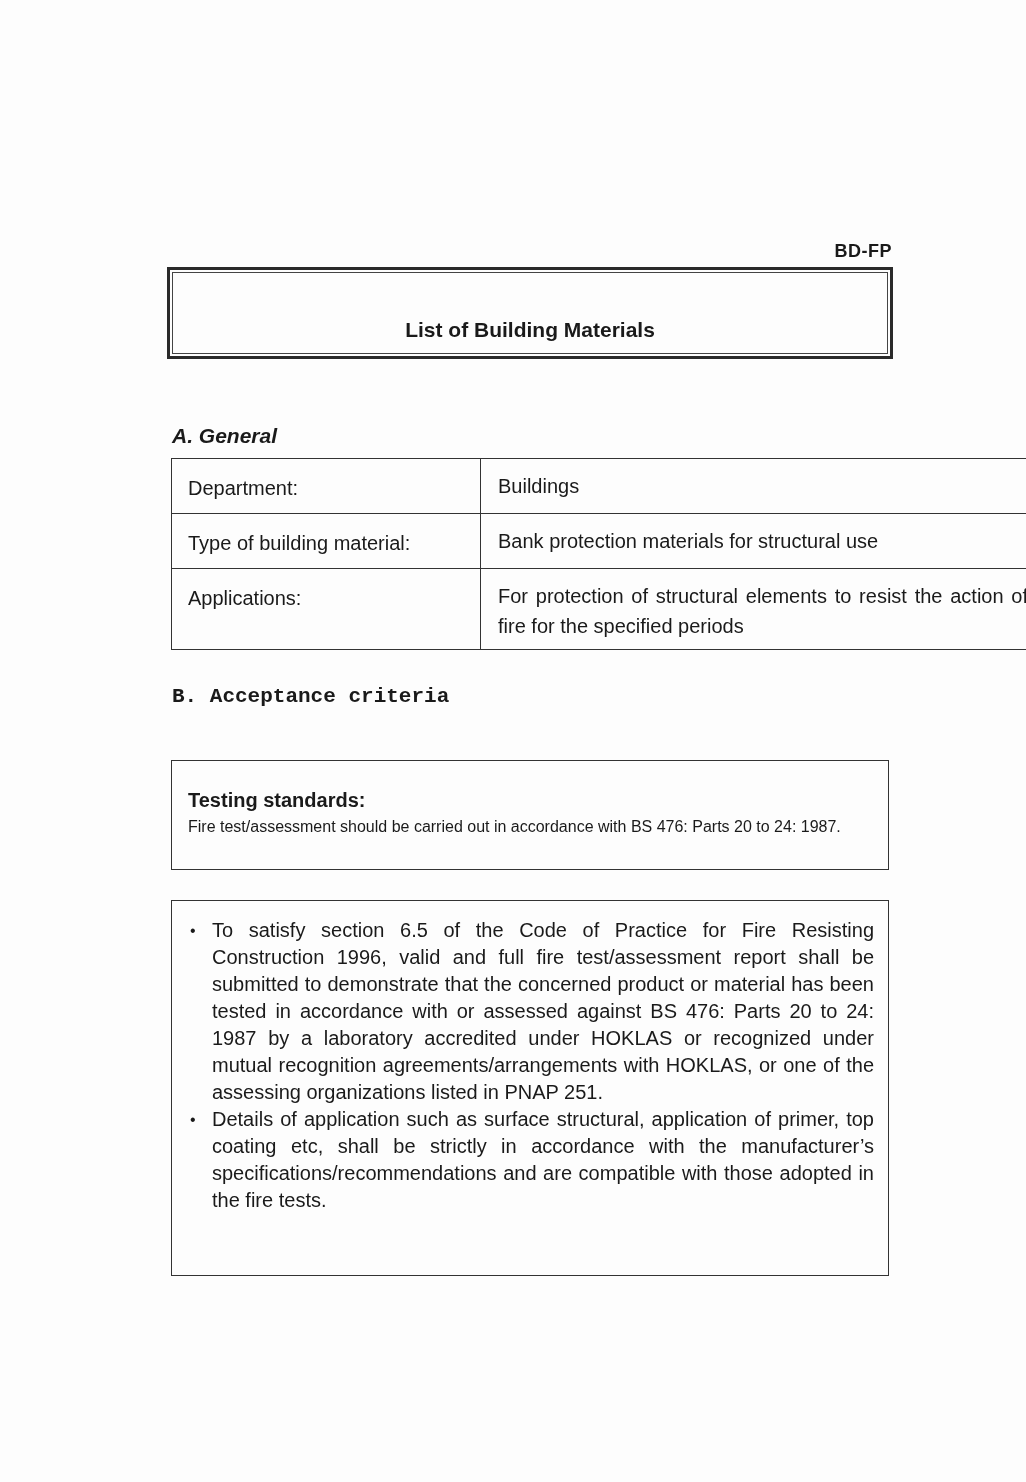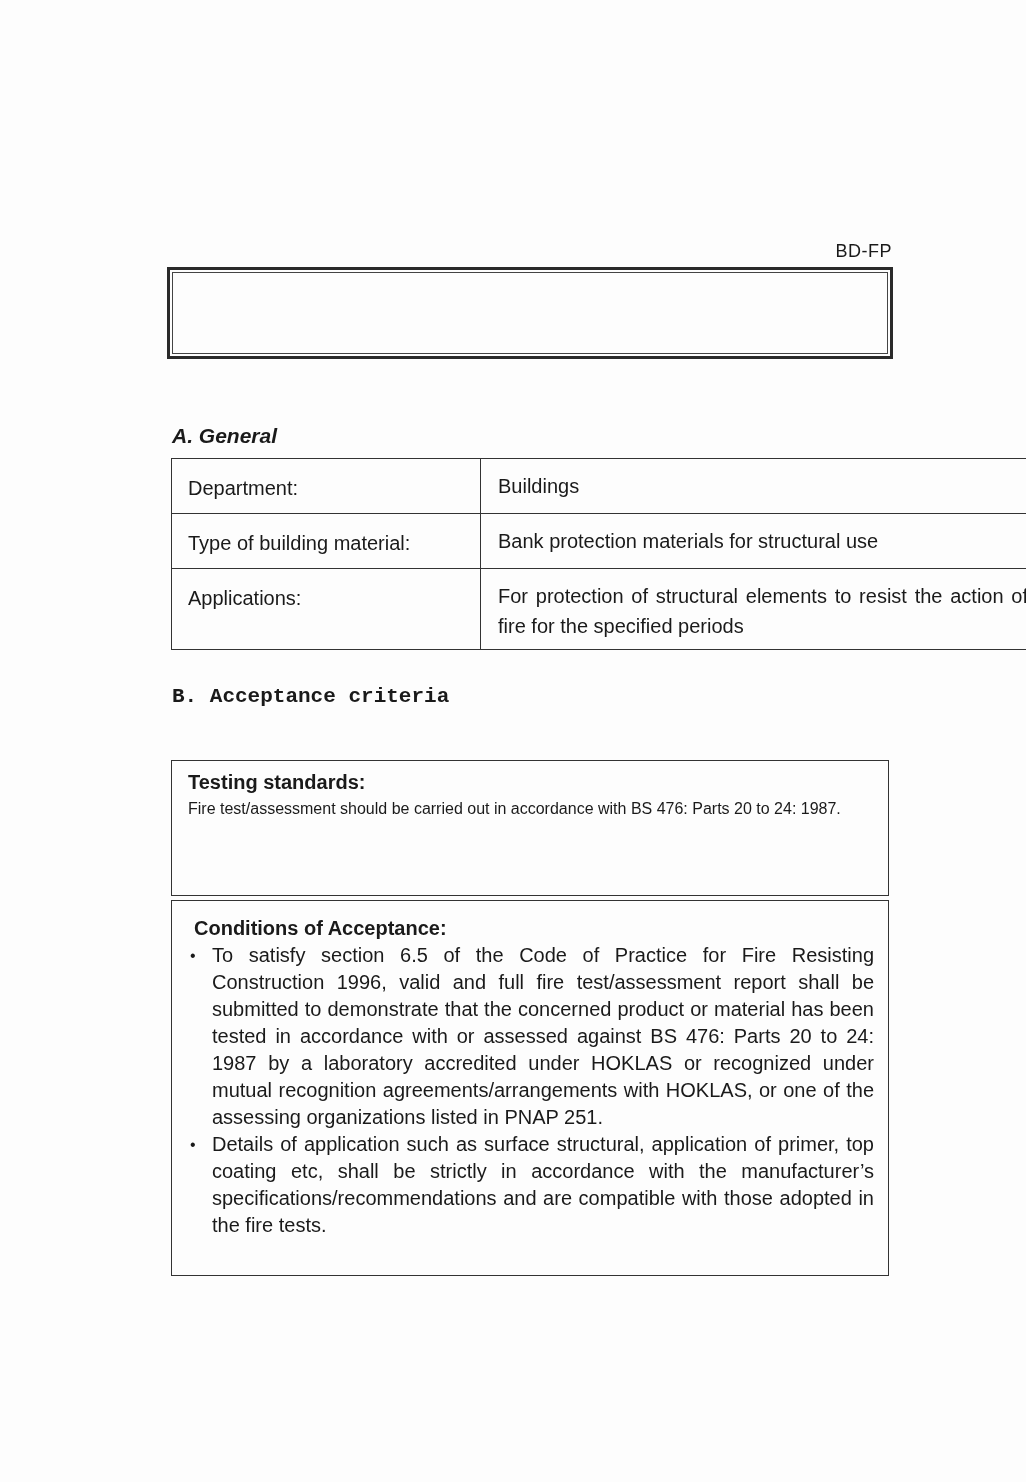--- a/index.html
+++ b/index.html
@@ -1,21 +1,21 @@
 <!DOCTYPE html>
 <html><head>
 <meta charset="utf-8">
 <style>
   html, body { margin:0; padding:0; }
   body {
     width:1026px; height:1482px; background:#fdfdfd; position:relative;
     font-family:"Liberation Sans", sans-serif; color:#1a1a1a; overflow:hidden;
   }
   .code { position:absolute; left:820px; top:241px; width:72px; text-align:right;
-    font-size:18px; font-weight:normal; letter-spacing:0.5px; }
+    font-size:18px; font-weight:bold; letter-spacing:0.5px; }
   .title-box { position:absolute; left:167px; top:267px; width:720px; height:86px;
     border:3px solid #2a2a2a; box-shadow: inset 0 0 0 2px #fdfdfd, inset 0 0 0 3px #444; }
   .title-box .t { position:absolute; left:0; right:0; text-align:center; font-size:21px; font-weight:bold; }
   .title-box .t1 { top:18px; }
   .title-box .t2 { top:48px; }
   .heading { position:absolute; left:172px; font-size:21px; font-weight:bold; }
   .gen-table { position:absolute; left:171px; top:458px; width:860px; border-collapse:collapse; }
   .gen-table td { border:1.5px solid #333; vertical-align:top; font-size:20px; line-height:30px; }
   .gen-table td.lbl { width:276px; padding:14px 16px 10px 16px; }
   .gen-table td.val { padding:12px 2px 8px 17px; text-align:justify; }
@@ -25,20 +25,21 @@
   .box ul { margin:0; padding:0; list-style:none; }
   .box li { position:relative; padding-left:24px; font-size:20px; line-height:27px; text-align:justify; }
   .box li .bullet { position:absolute; left:2px; top:0; font-size:16px; }
 </style>
 </head>
 <body>
 
 <div class="code">BD-FP</div>
 
 <div class="title-box">
+  <div class="t t2">List of Building Materials</div>
 </div>
 
 <div class="heading" style="top:424px;font-style:italic;">A. General</div>
 
 <table class="gen-table">
   <tbody>
       <tr>
     <td class="lbl">Department:</td>
     <td class="val">Buildings</td>
   </tr>
@@ -48,27 +49,26 @@
   </tr>
   <tr>
     <td class="lbl">Applications:</td>
     <td class="val">For protection of structural elements to resist the action of fire for the specified periods</td>
   </tr>
 </tbody>
   </table>
 
 <div class="heading" style="top:685px;font-family:Liberation Mono, monospace;">B. Acceptance criteria</div>
 
-<div class="box" style="top:760px; height:136px; padding:10px 16px 0 16px; box-sizing:border-box;">
+<div class="box" style="top:760px; height:110px; padding:28px 16px 0 16px; box-sizing:border-box;">
   <div class="bh">Testing standards:</div>
   <p>Fire test/assessment should be carried out in accordance with BS 476: Parts 20 to 24: 1987.</p>
 </div>
 
 <div class="box" style="top:900px; height:376px; padding:16px 14px 0 16px; box-sizing:border-box;">
-  <div class="bh" style="padding-left:6px; margin-bottom:2px;">Conditions of Acceptance:</div>
   <ul>
     <li>
       <span class="bullet">•</span>
       <span>To satisfy section 6.5 of the Code of Practice for Fire Resisting Construction 1996, valid and full fire test/assessment report shall be submitted to demonstrate that the concerned product or material has been tested in accordance with or assessed against BS 476: Parts 20 to 24: 1987 by a laboratory accredited under HOKLAS or recognized under mutual recognition agreements/arrangements with HOKLAS, or one of the assessing organizations listed in PNAP 251.</span>
     </li>
     <li>
       <span class="bullet">•</span>
       <span>Details of application such as surface structural, application of primer, top coating etc, shall be strictly in accordance with the manufacturer’s specifications/recommendations and are compatible with those adopted in the fire tests.</span>
     </li>
   </ul>

